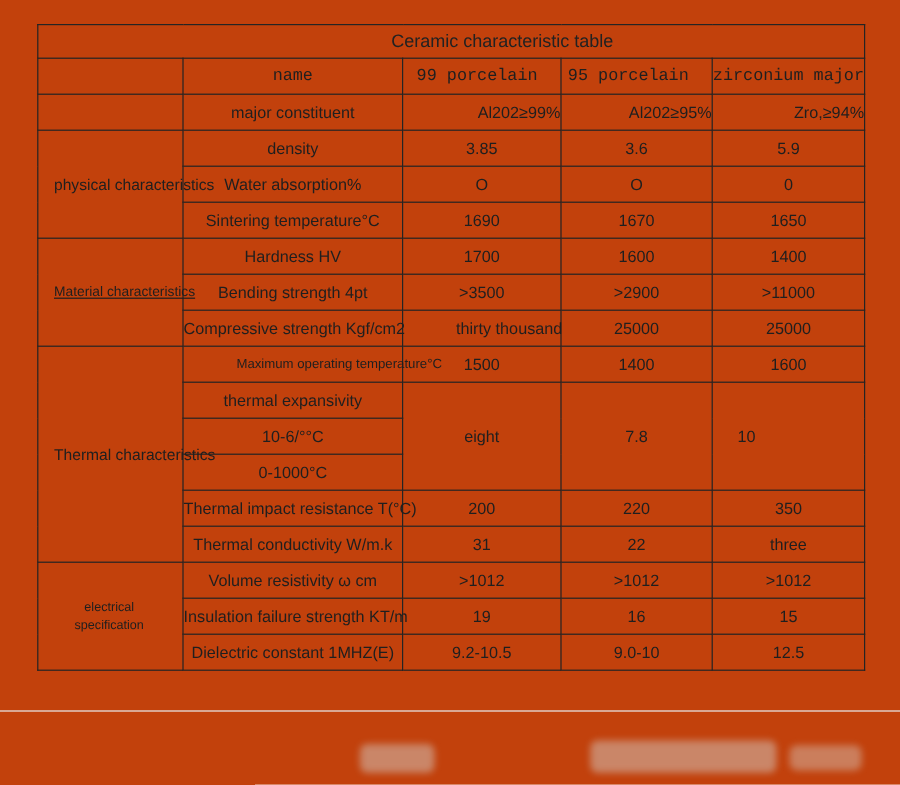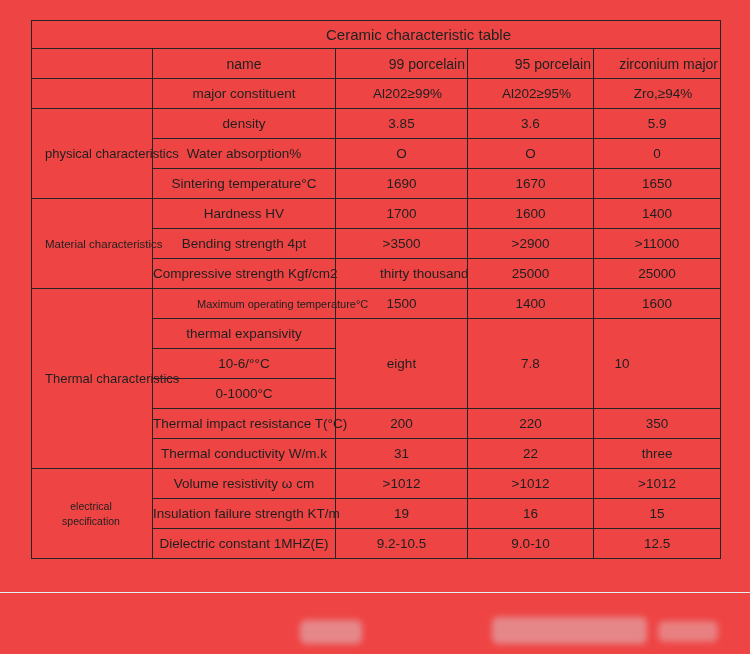--- a/index.html
+++ b/index.html
@@ -1,46 +1,46 @@
 <!DOCTYPE html>
 <html><head>
 <meta charset="utf-8">
 <style>
   html,body{margin:0;padding:0;background:#ffffff;}
   body{width:750px;height:654px;position:relative;overflow:hidden;
        font-family:"Liberation Sans", sans-serif;color:#1f1f1f;}
-  .page{position:absolute;inset:0;background:#ef4444;}
+  .page{position:absolute;inset:0;background:#c2410c;}
 
   table.ceramic{
     position:absolute;left:31px;top:20px;width:689px;
     border-collapse:collapse;table-layout:fixed;
   }
   td{
     border:1px solid #242424;
     padding:0;
     font-size:13.5px;
     text-align:center;
     vertical-align:middle;
     white-space:nowrap;
     overflow:visible;
   }
   tr{height:30px;}
   tr.title-row{height:28px;}
 
   td .ovf{position:relative;z-index:4;white-space:nowrap;}
 
   .title-cell{font-size:15px;text-indent:85px;color:#222;}
-  .hdr{font-size:14px;}
-  .hdr-right{text-align:right;padding-right:2px;}
-  .left-pad{text-align:center;padding-left:12px;}
+  .hdr{font-size:14px;font-family:Liberation Mono, monospace;}
+  .hdr-right{text-align:right;padding-right:19px;}
+  .left-pad{text-align:right;padding-left:12px;}
   .grp{
     text-align:center;padding-left:13px;vertical-align:middle;
   }
   .g-phys{font-size:13px;}
-  .g-mat{font-size:11.5px;}
+  .g-mat{font-size:11.5px;text-decoration:underline;}
   .g-therm{font-size:13px;}
   .g-elec{font-size:10.5px;line-height:1.4;padding-left:15px;}
   .g-elec .wrap{white-space:normal;display:block;width:88px;}
   .small-name{font-size:11px;padding-left:44px;}
   .nudge-r{text-indent:44px;}
   .nudge-l{text-indent:-70px;}
 
   .faint-rule{position:absolute;left:0;top:592px;width:750px;height:1px;}
   .smudge{position:absolute;border-radius:6px;filter:blur(3px);}
   .sm1{left:300px;top:620px;width:62px;height:24px;background:rgba(214,238,242,0.40);}

